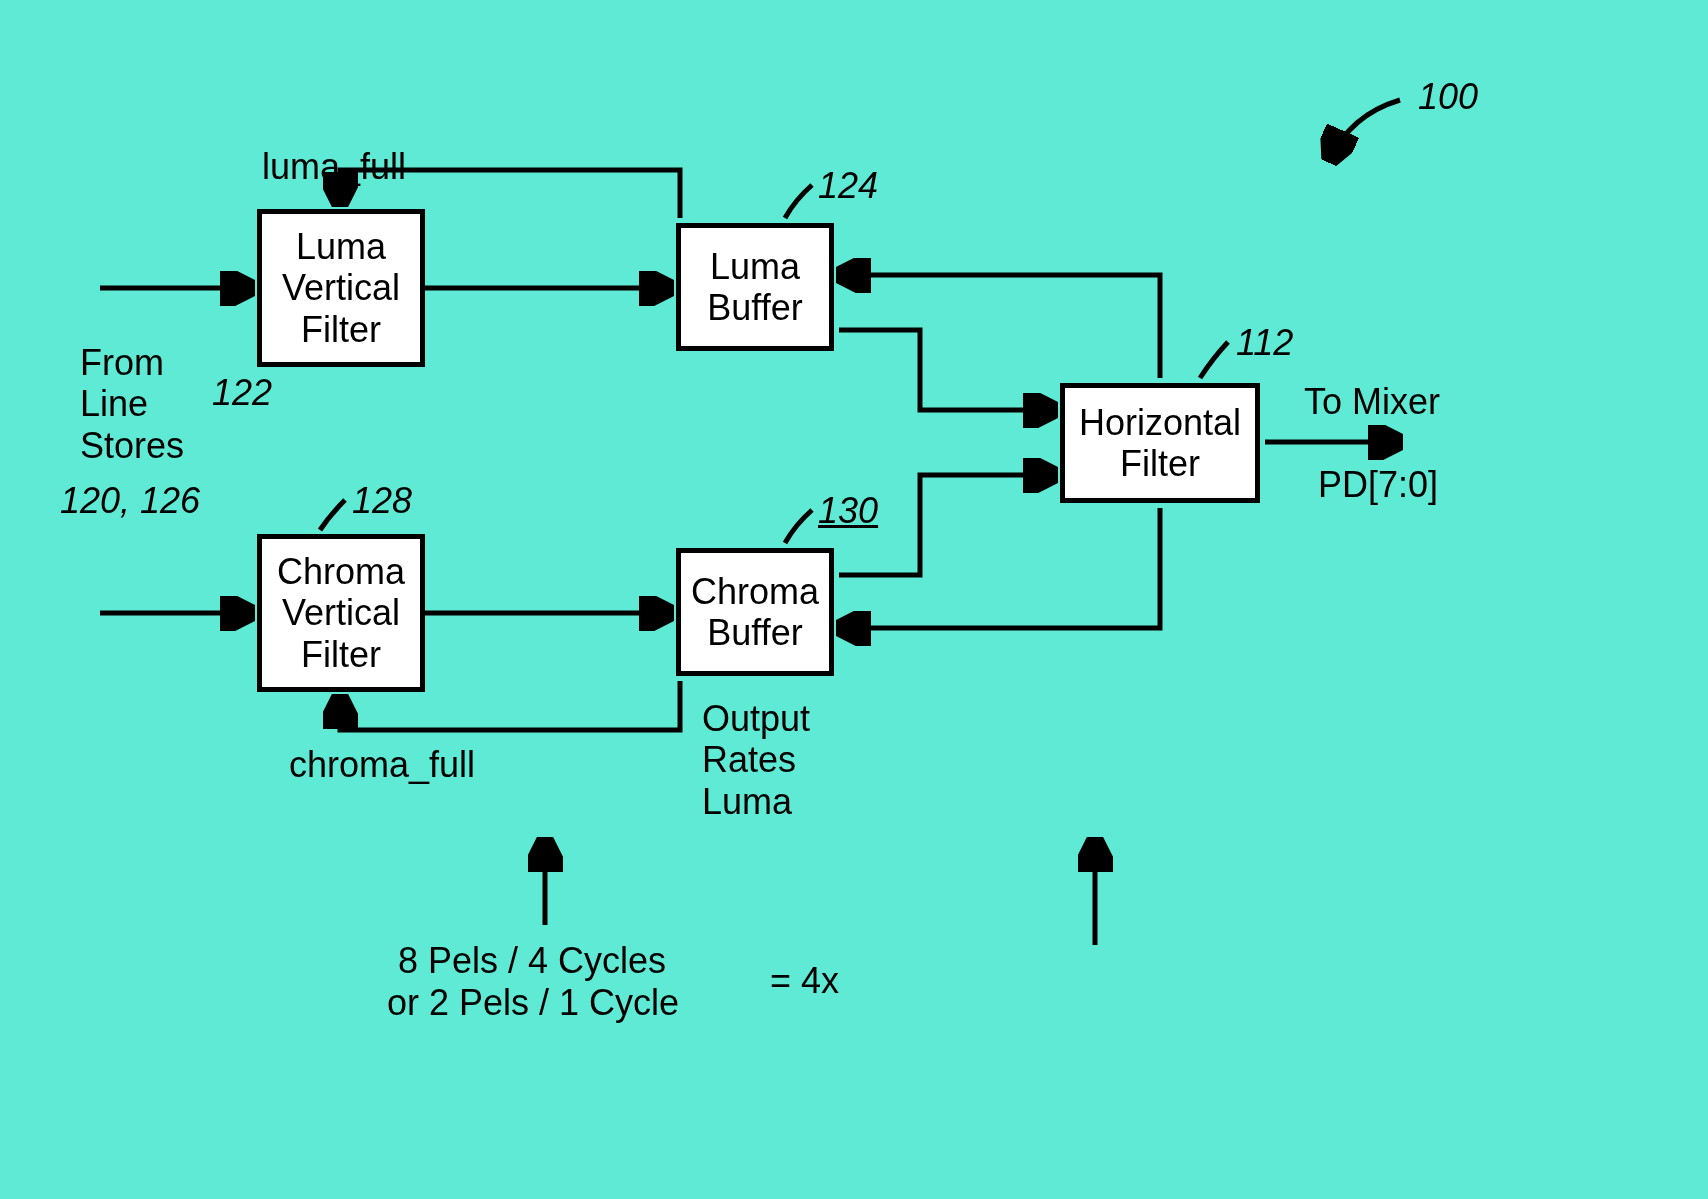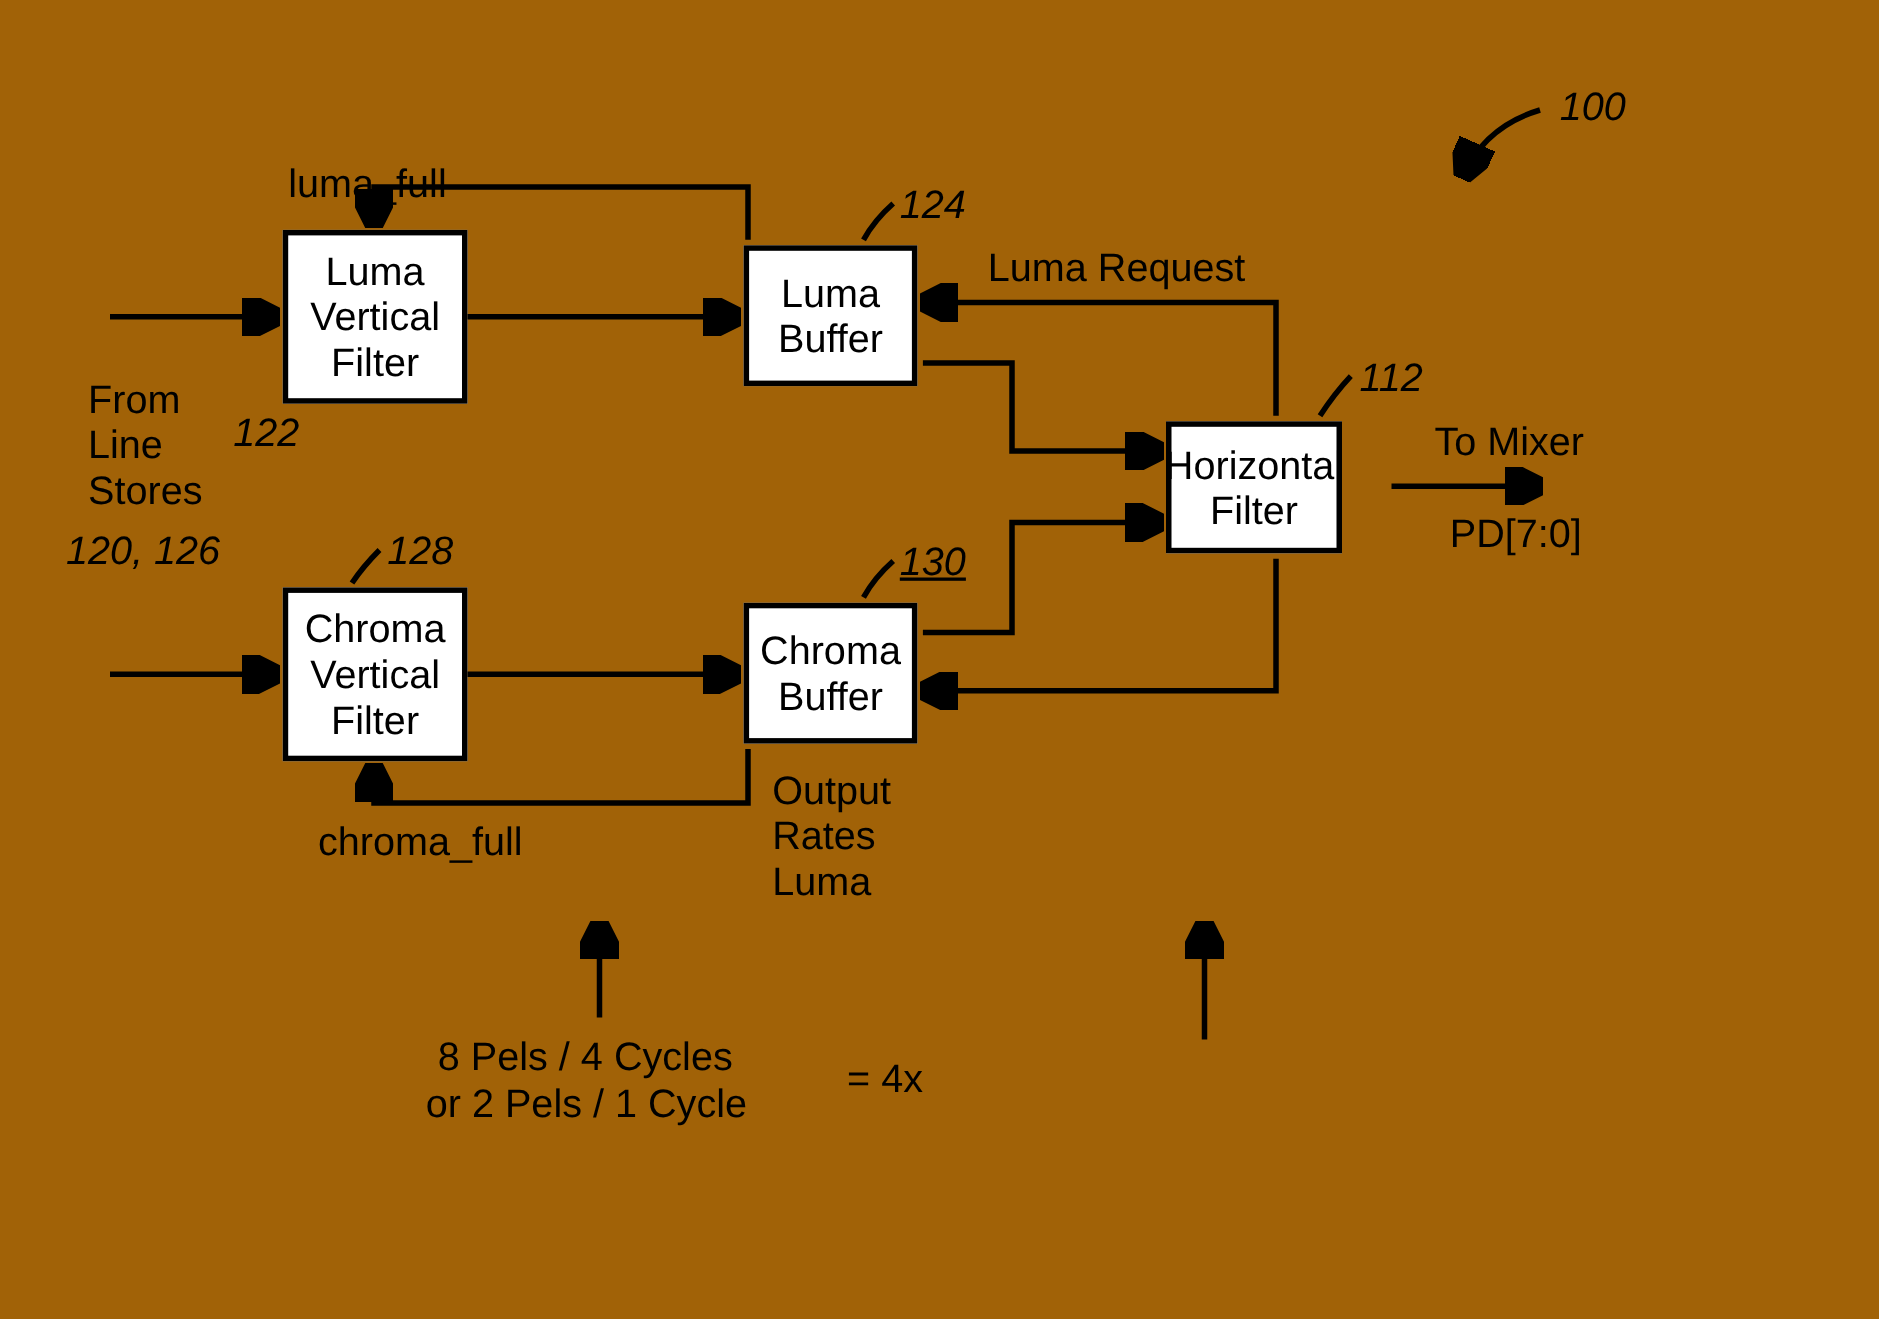--- a/index.html
+++ b/index.html
@@ -5,21 +5,21 @@
   html, body {
     margin: 0;
     padding: 0;
     background: #ffffff;
     font-family: Arial, Helvetica, sans-serif;
   }
   .canvas {
     position: relative;
     width: 1708px;
     height: 1199px;
-    background: #a16207;
+    background: #5eead4;
   }
   .box {
     position: absolute;
     border: 5px solid #000;
     background: #fff;
     display: flex;
     align-items: center;
     justify-content: center;
     text-align: center;
     font-size: 36px;
@@ -83,29 +83,28 @@
 Filter</span>
   </div>
   <div class="label italic" style="left:352px; top:480px;">128</div>
 
   <div class="box" style="left:676px; top:548px; width:158px; height:128px;">
     <span style="white-space:pre;">Chroma
 Buffer</span>
   </div>
   <div class="label italic" style="left:818px; top:490px;text-decoration:underline;">130</div>
 
-  <div class="box" style="left:1060px; top:383px; width:160px; height:120px;">
+  <div class="box" style="left:1060px; top:383px; width:200px; height:120px;">
     <span style="white-space:pre;">Horizontal
 Filter</span>
   </div>
   <div class="label italic" style="left:1236px; top:322px;">112</div>
 
   <div class="label" style="left:262px; top:146px;">luma_full</div>
   <div class="label" style="left:245px; top:744px;margin-left:44px;">chroma_full</div>
-  <div class="label" style="left:898px; top:222px;">Luma Request</div>
 
   <div class="label" style="left:1304px; top:381px;">To Mixer</div>
   <div class="label" style="left:1318px; top:464px;">PD[7:0]</div>
 
   <div class="label multiline" style="left:702px; top:698px; white-space:pre; text-align:left;">Output
 Rates
 Luma</div>
 
   <div class="label" style="left:398px; top:940px;">8 Pels / 4 Cycles</div>
   <div class="label" style="left:371px; top:982px;margin-left:16px;">or 2 Pels / 1 Cycle</div>

